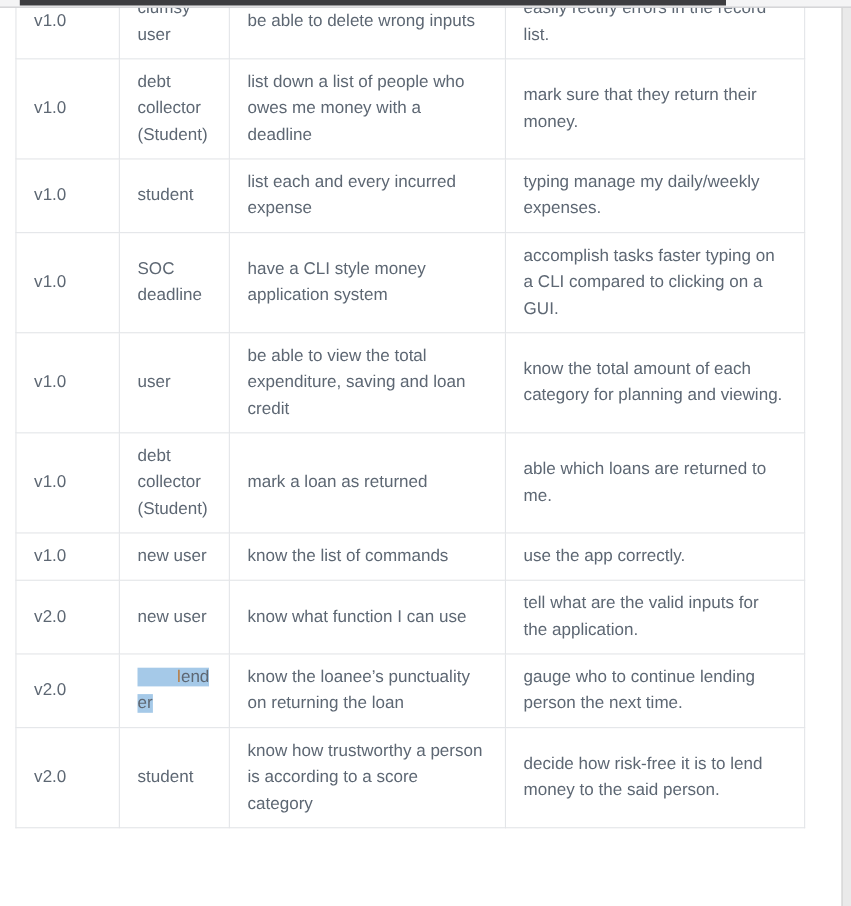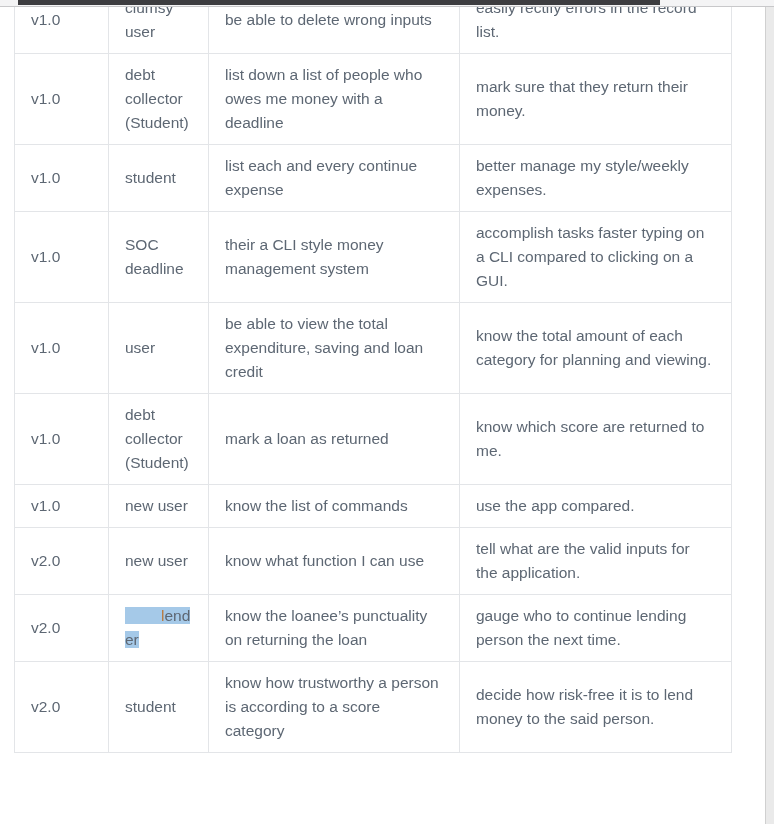--- a/index.html
+++ b/index.html
@@ -72,46 +72,46 @@
           </tr>
           <tr>
             <td>v1.0</td>
             <td>debt collector (Student)</td>
             <td>list down a list of people who owes me money with a deadline</td>
             <td>mark sure that they return their money.</td>
           </tr>
           <tr>
             <td>v1.0</td>
             <td>student</td>
-            <td>list each and every continue expense</td>
-            <td>better manage my style/weekly expenses.</td>
+            <td>list each and every incurred expense</td>
+            <td>typing manage my daily/weekly expenses.</td>
           </tr>
           <tr>
             <td>v1.0</td>
             <td>SOC deadline</td>
-            <td>their a CLI style money management system</td>
+            <td>have a CLI style money application system</td>
             <td>accomplish tasks faster typing on a CLI compared to clicking on a GUI.</td>
           </tr>
           <tr>
             <td>v1.0</td>
             <td>user</td>
             <td>be able to view the total expenditure, saving and loan credit</td>
             <td>know the total amount of each category for planning and viewing.</td>
           </tr>
           <tr>
             <td>v1.0</td>
             <td>debt collector (Student)</td>
             <td>mark a loan as returned</td>
-            <td>know which score are returned to me.</td>
+            <td>able which loans are returned to me.</td>
           </tr>
           <tr>
             <td>v1.0</td>
             <td>new user</td>
             <td>know the list of commands</td>
-            <td>use the app compared.</td>
+            <td>use the app correctly.</td>
           </tr>
           <tr>
             <td>v2.0</td>
             <td>new user</td>
             <td>know what function I can use</td>
             <td>tell what are the valid inputs for the application.</td>
           </tr>
           <tr>
             <td>v2.0</td>
             <td><span class="text-selection"><span class="sel-first-letter">l</span>ender</span></td>

